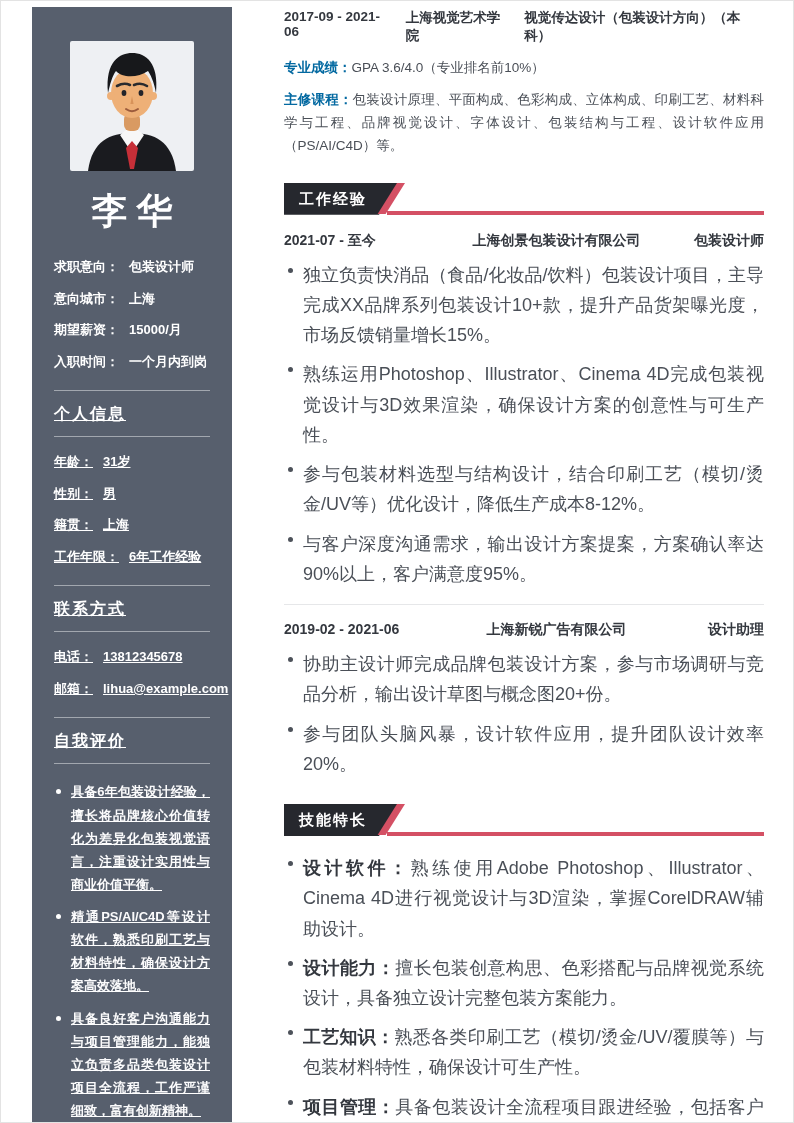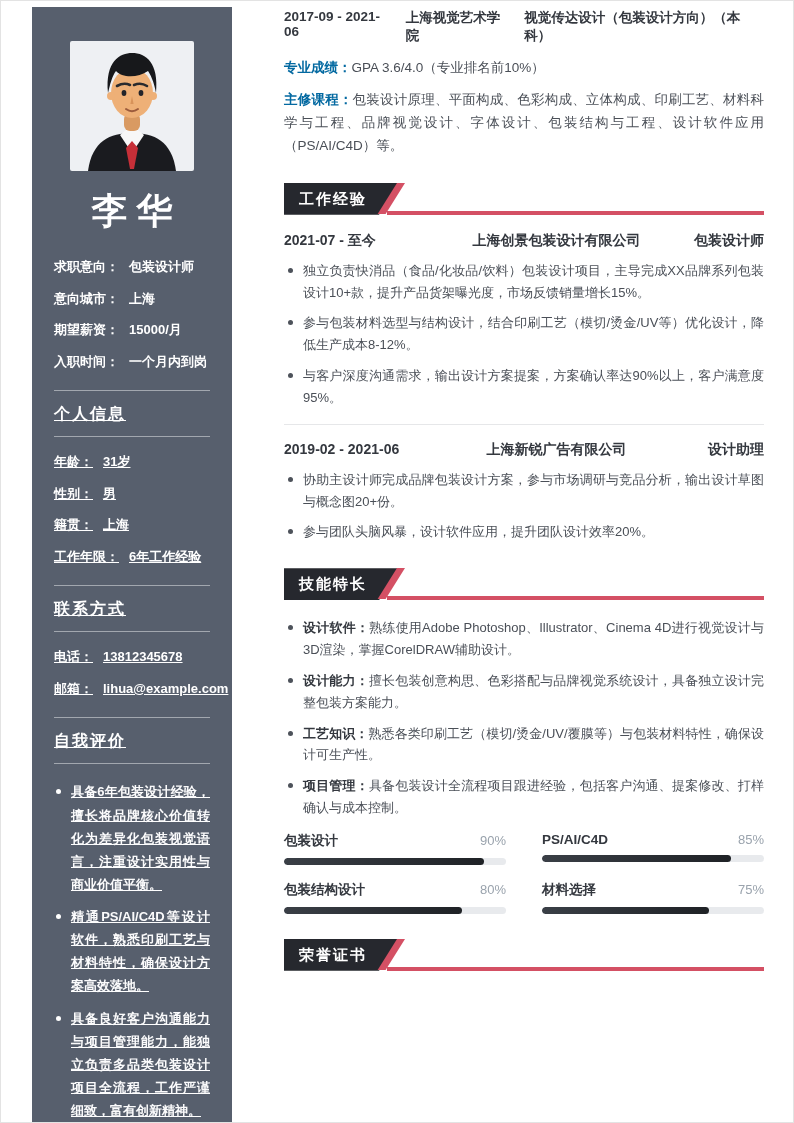--- a/index.html
+++ b/index.html
@@ -49,21 +49,21 @@
   .sec{margin-bottom:25px;}
   .edu-head{display:flex;justify-content:space-between;gap:12px;font-size:13.5px;font-weight:700;color:#34383f;margin:2px 0 12px 0;}
   .runin{font-size:13.5px;color:#4a4f57;line-height:1.7;margin:0 0 9px 0;text-align:justify;}
   .runin .lbl{font-weight:700;color:#0369a1;}
   .job-head{display:flex;align-items:baseline;font-size:14px;font-weight:700;color:#34383f;margin:2px 0 10px 0;}
   .job-head .period{width:160px;}
   .job-head .company{flex:1;text-align:center;}
   .job-head .role{width:95px;text-align:right;}
   .m-bullets{list-style:none;margin:0;padding:0;}
   .m-bullets li{
-    position:relative;padding-left:19px;font-size:13px;color:#4a4f57;
+    position:relative;padding-left:19px;font-size:18px;color:#4a4f57;
     line-height:1.68;margin-bottom:9px;text-align:justify;
   }
   .m-bullets li::before{
     content:"";position:absolute;left:4px;top:8px;width:5px;height:5px;border-radius:50%;background:#4d525a;
   }
   .m-bullets .lbl{font-weight:700;color:#34383f;}
   .job-divider{border:none;border-top:1px solid #e6e7e9;margin:15px 0 16px 0;}
   
   .bars{display:grid;grid-template-columns:1fr 1fr;column-gap:36px;row-gap:16px;margin-top:13px;}
   .bar-top{display:flex;justify-content:space-between;align-items:baseline;margin-bottom:8px;}
@@ -185,20 +185,21 @@
       </div>
 
       <div>
         <div class="job-head">
           <span class="period">2021-07 - 至今</span>
           <span class="company">上海创景包装设计有限公司</span>
           <span class="role">包装设计师</span>
         </div>
         <ul class="m-bullets">
           <li>独立负责快消品（食品/化妆品/饮料）包装设计项目，主导完成XX品牌系列包装设计10+款，提升产品货架曝光度，市场反馈销量增长15%。</li>
+          <li>熟练运用Photoshop、Illustrator、Cinema 4D完成包装视觉设计与3D效果渲染，确保设计方案的创意性与可生产性。</li>
           <li>参与包装材料选型与结构设计，结合印刷工艺（模切/烫金/UV等）优化设计，降低生产成本8-12%。</li>
           <li>与客户深度沟通需求，输出设计方案提案，方案确认率达90%以上，客户满意度95%。</li>
         </ul>
       </div>
 
       <hr class="job-divider">
 
       <div>
         <div class="job-head">
           <span class="period">2019-02 - 2021-06</span>

